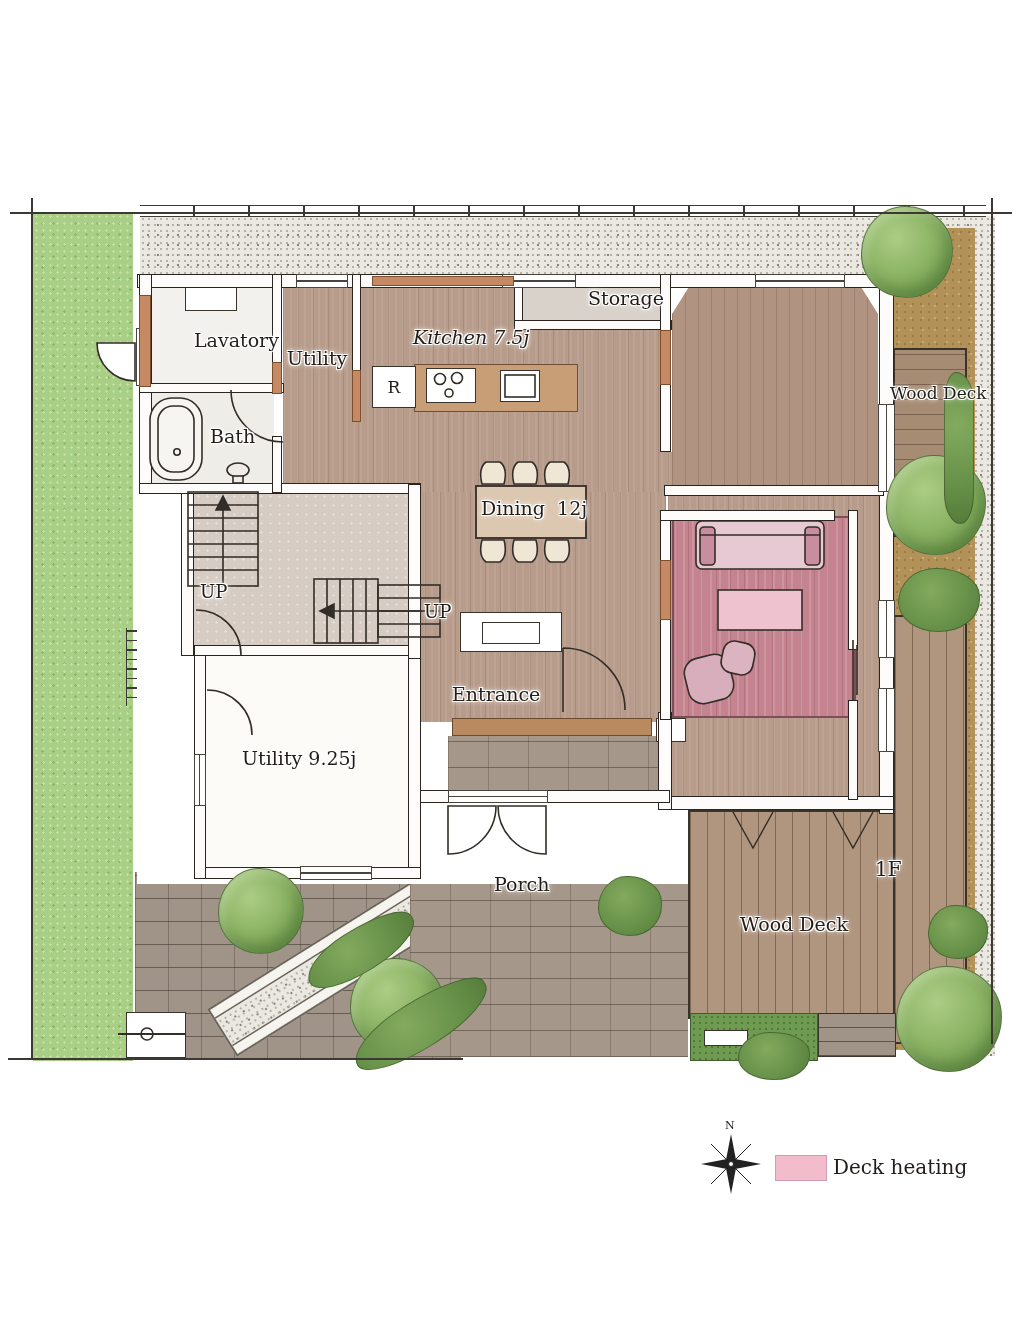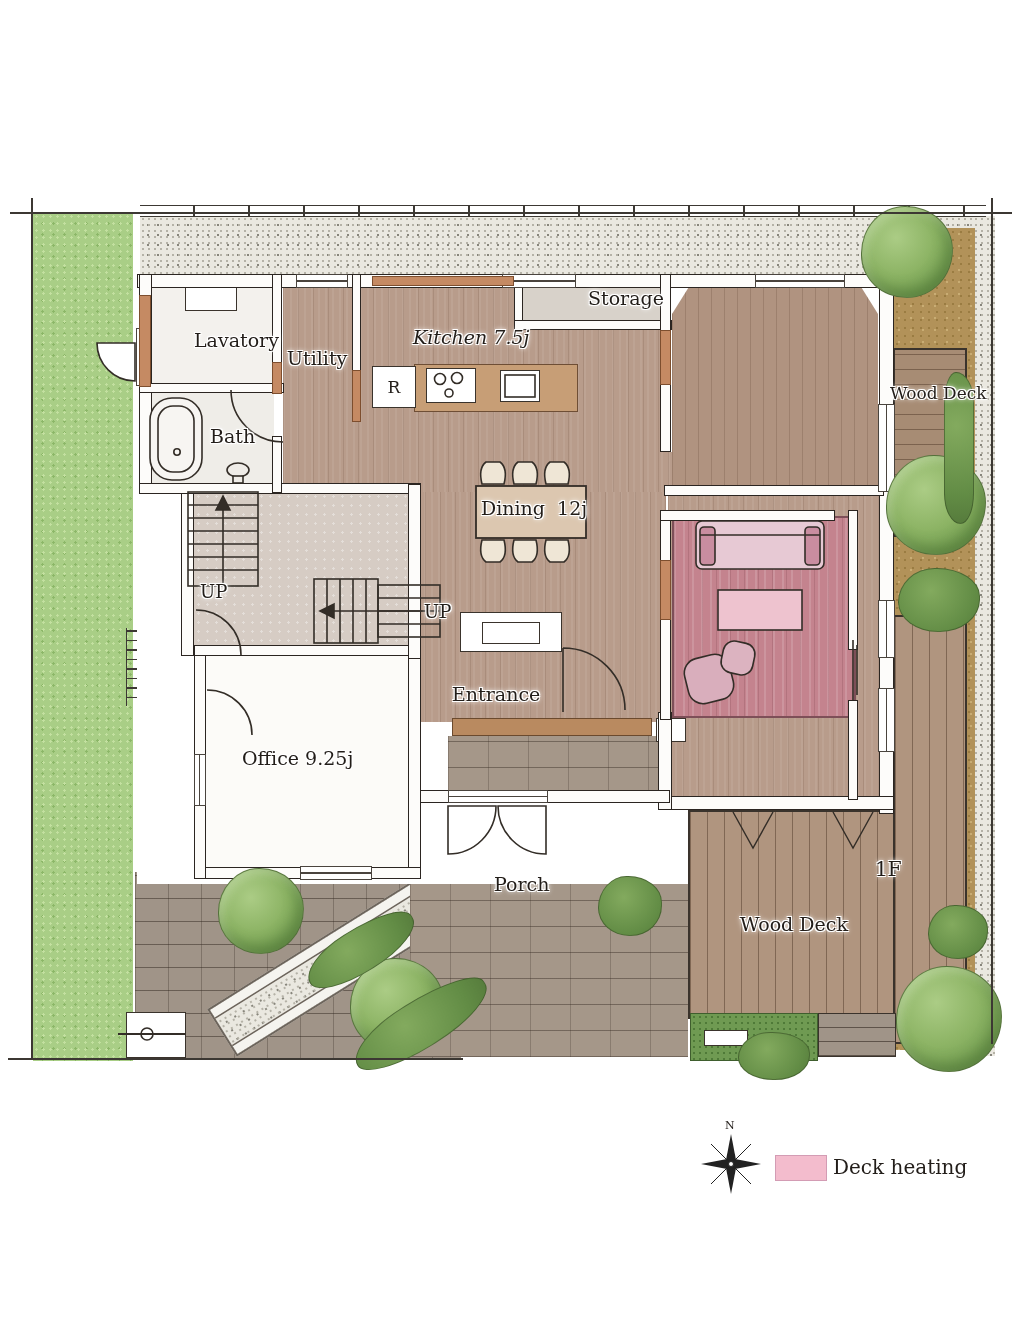--- a/index.html
+++ b/index.html
@@ -268,21 +268,21 @@
   <div class="lbl" style="left:178px;top:330px;margin-left:16px;">Lavatory</div>
   <div class="lbl" style="left:287px;top:348px;">Utility</div>
   <div class="lbl" style="left:413px;top:327px;font-style:italic;">Kitchen 7.5j</div>
   <div class="lbl" style="left:588px;top:288px;">Storage</div>
   <div class="lbl" style="left:890px;top:384px;font-size:17px;">Wood Deck</div>
   <div class="lbl" style="left:210px;top:426px;">Bath</div>
   <div class="lbl" style="left:481px;top:498px;">Dining  12j</div>
   <div class="lbl" style="left:200px;top:582px;font-size:18px;">UP</div>
   <div class="lbl" style="left:424px;top:602px;font-size:18px;">UP</div>
   <div class="lbl" style="left:452px;top:684px;">Entrance</div>
-  <div class="lbl" style="left:242px;top:748px;">Office 9.25j</div>
+  <div class="lbl" style="left:242px;top:748px;">Utility 9.25j</div>
   <div class="lbl" style="left:494px;top:874px;">Porch</div>
   <div class="lbl" style="left:740px;top:914px;">Wood Deck</div>
   <div class="lbl" style="left:875px;top:858px;font-size:20px;">1F</div>
 
   <div class="lbl" style="left:725px;top:1120px;font-size:11px;">N</div>
   <div class="abs legend-swatch" style="left:775px;top:1155px;width:52px;height:26px;background:#f3bccd;z-index:60;"></div>
   <div class="lbl" style="left:833px;top:1156px;font-size:20px;text-shadow:none;">Deck heating</div>
 
 </div>
 

